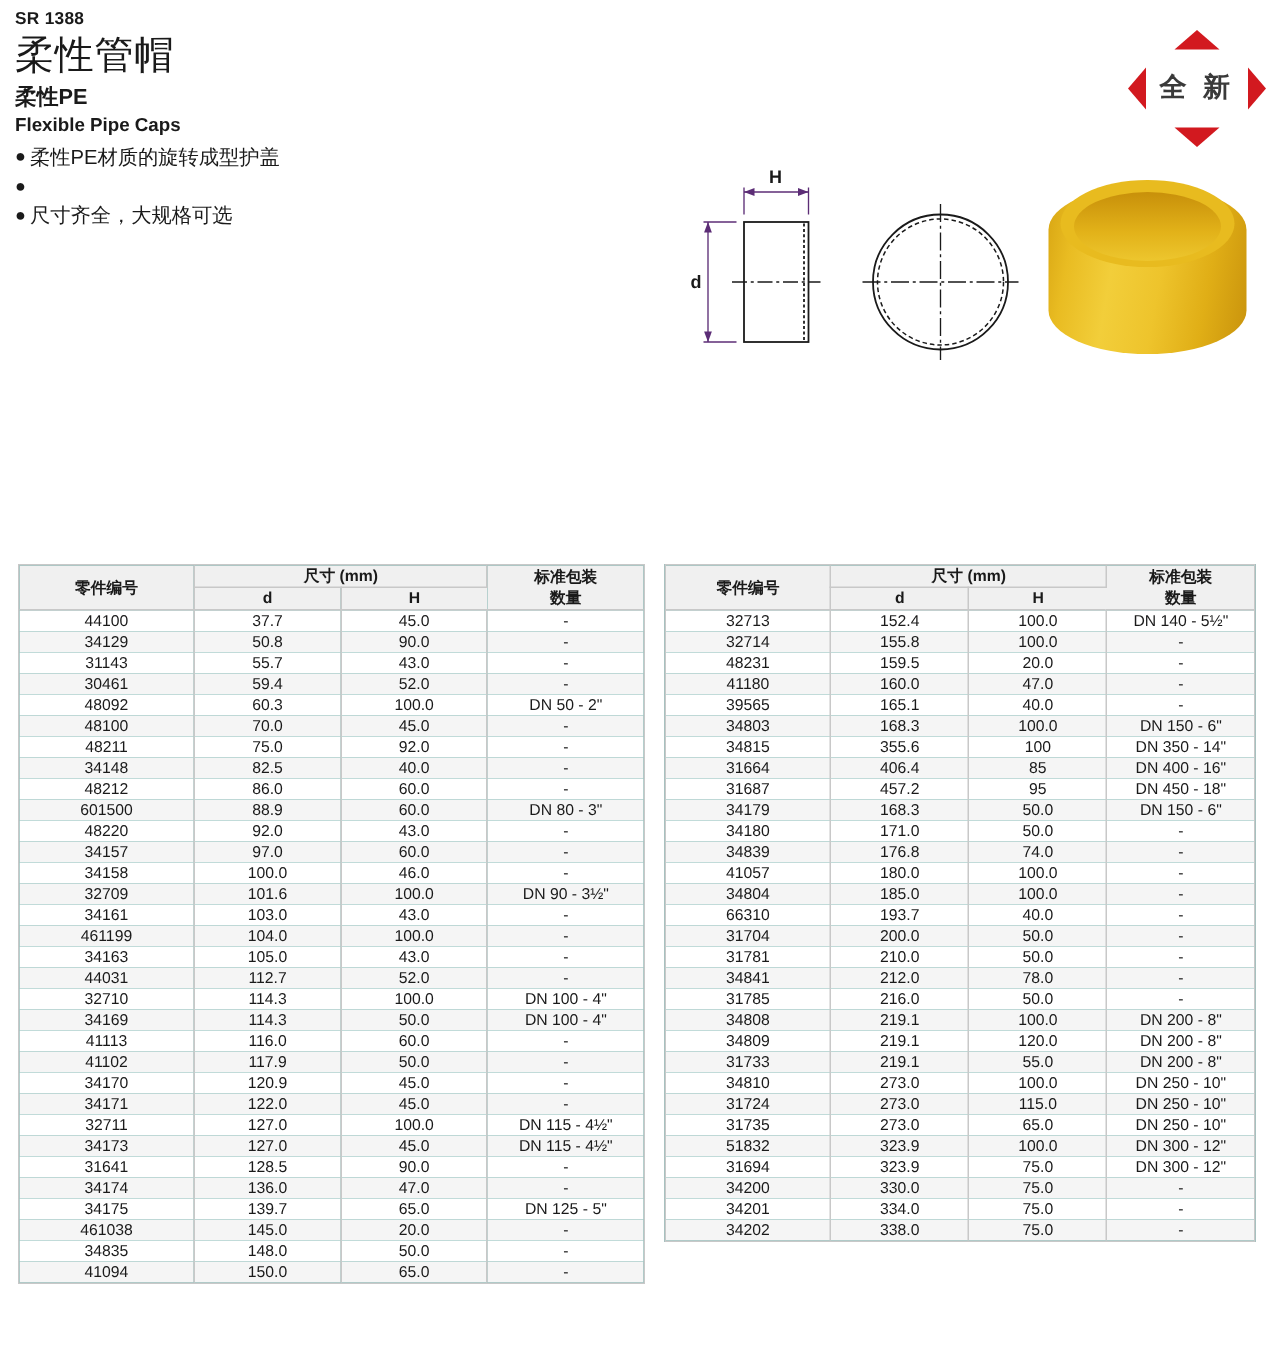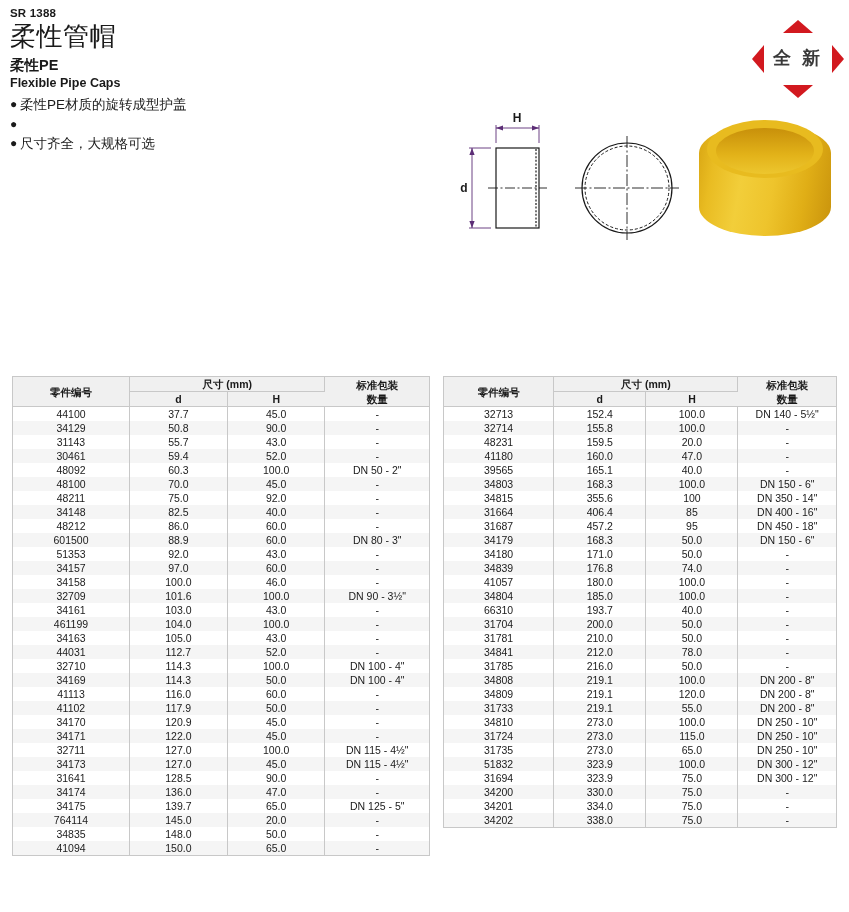--- a/index.html
+++ b/index.html
@@ -275,21 +275,21 @@
           <td class="c-h">60.0</td>
           <td class="c-pack">-</td>
         </tr>
         <tr>
           <td class="c-pn">601500</td>
           <td class="c-d">88.9</td>
           <td class="c-h">60.0</td>
           <td class="c-pack">DN 80 - 3"</td>
         </tr>
         <tr>
-          <td class="c-pn">51353</td>
+          <td class="c-pn">48220</td>
           <td class="c-d">92.0</td>
           <td class="c-h">43.0</td>
           <td class="c-pack">-</td>
         </tr>
         <tr>
           <td class="c-pn">34157</td>
           <td class="c-d">97.0</td>
           <td class="c-h">60.0</td>
           <td class="c-pack">-</td>
         </tr>
@@ -389,21 +389,21 @@
           <td class="c-h">47.0</td>
           <td class="c-pack">-</td>
         </tr>
         <tr>
           <td class="c-pn">34175</td>
           <td class="c-d">139.7</td>
           <td class="c-h">65.0</td>
           <td class="c-pack">DN 125 - 5"</td>
         </tr>
         <tr>
-          <td class="c-pn">764114</td>
+          <td class="c-pn">461038</td>
           <td class="c-d">145.0</td>
           <td class="c-h">20.0</td>
           <td class="c-pack">-</td>
         </tr>
         <tr>
           <td class="c-pn">34835</td>
           <td class="c-d">148.0</td>
           <td class="c-h">50.0</td>
           <td class="c-pack">-</td>
         </tr>

